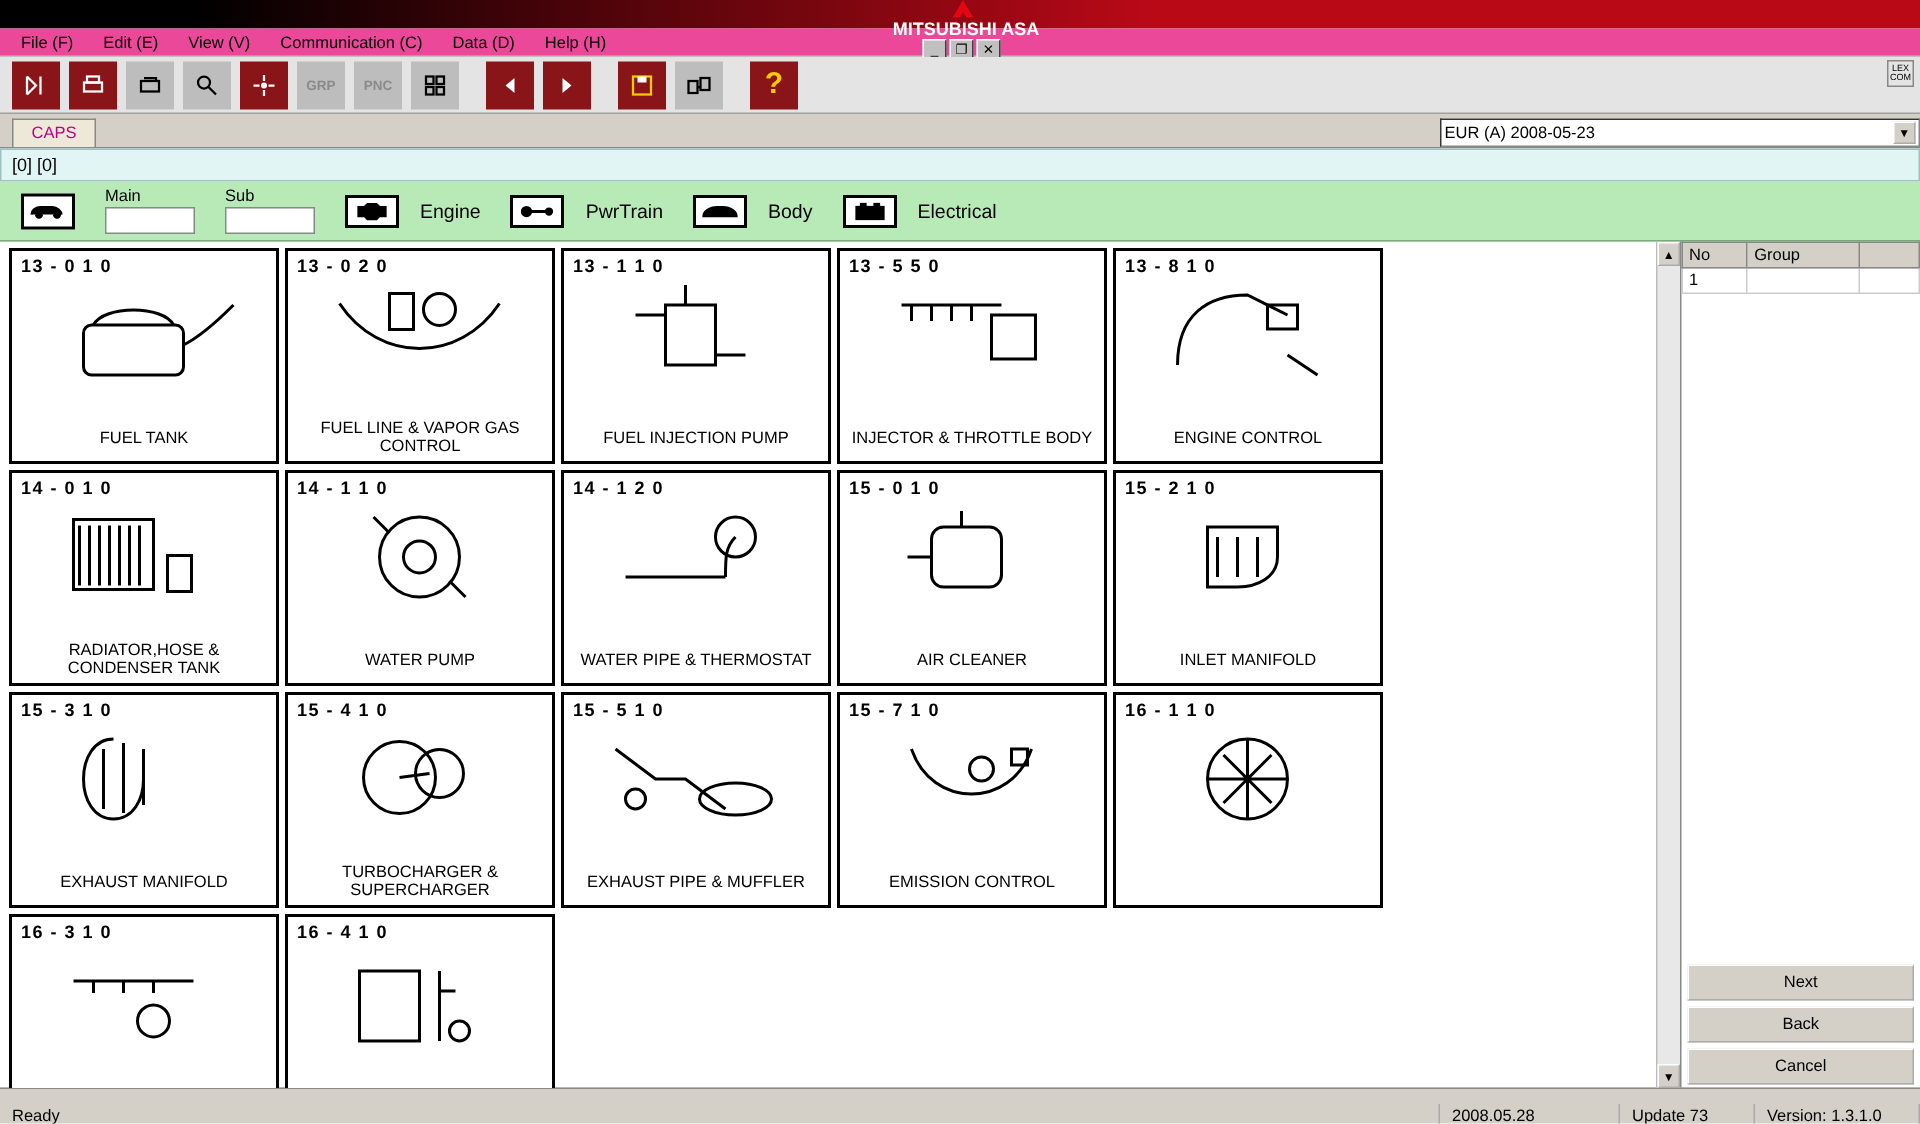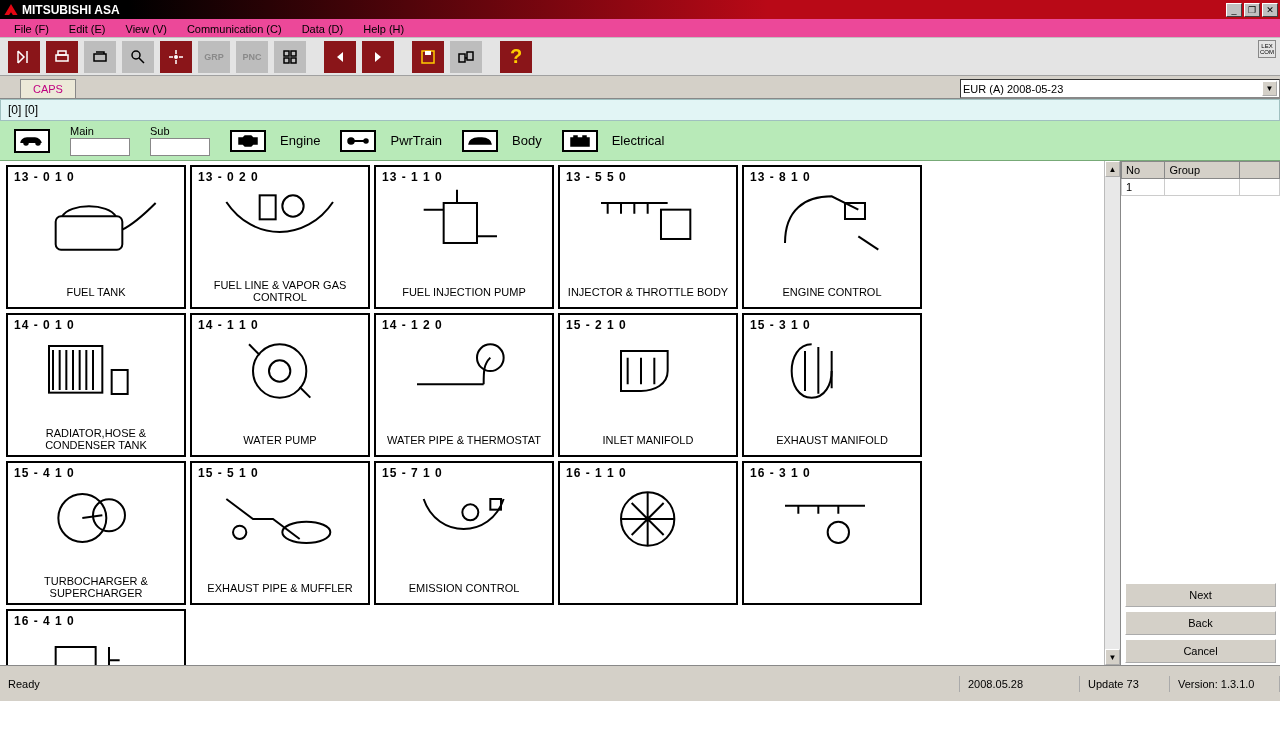--- a/index.html
+++ b/index.html
@@ -1,49 +1,49 @@
 <!DOCTYPE html>
 <html><head>
 <meta charset="utf-8">
 <style>
 * { margin: 0; padding: 0; box-sizing: border-box; font-family: Tahoma, Arial, sans-serif; font-size: 11px; }
 body { background: #fff; overflow: hidden; width: 1280px; height: 749px; }
 
-.titlebar { height: 19px; background: linear-gradient(to right, #000 0%, #000 10%, #b90917 60%, #b90917 100%); display: flex; align-items: center; color: #fff; padding-left: 4px; }
+.titlebar { height: 19px; background: linear-gradient(to right, #000 0%, #000 10%, #b90917 60%, #b90917 100%); display: flex; align-items: center; color: #fff; padding-left: 4px; flex-direction: column; }
 .titlebar .logo { width: 14px; height: 12px; display: inline-flex; align-items: center; }
 .titlebar .title { flex: 1; font-weight: bold; font-size: 12px; padding-left: 4px; }
 .titlebar .winbtns { display: flex; gap: 2px; padding-right: 2px; }
 .titlebar .winbtn { width: 16px; height: 14px; background: #c0c0c0; border: 1px solid #fff; border-right-color:#404040; border-bottom-color:#404040; display:flex; align-items:center; justify-content:center; font-size:9px; color:#000; font-family: "Arial", sans-serif; }
 
 .menubar { height: 19px; background: #ec4899; border-bottom: 1px solid #c0c0c0; display: flex; align-items: flex-end; padding-left: 4px; }
 .menubar span { padding: 2px 10px; cursor: default; }
 
 .toolbar { height: 38px; background: #e4e4e4; border-bottom: 1px solid #a0a0a0; display:flex; align-items:center; padding: 3px 8px; gap: 6px; position: relative; }
 .tbtn { width: 32px; height: 32px; display:flex; align-items:center; justify-content:center; border:1px solid transparent; }
 .tbtn.on { background:#8a1519; color:#fff; }
 .tbtn.off { background:#bdbdbd; color:#8a8a8a; }
 .lexcom { position:absolute; right:4px; top:2px; width:18px; height:18px; border:1px solid #888; font-size:6px; display:flex; align-items:center; justify-content:center; line-height:6px; text-align:center; }
 
-.tabbar { height: 23px; background:#d4d0c8; border-bottom:1px solid #888; display:flex; align-items:flex-end; padding-left:20px; }
+.tabbar { height: 23px; background:#d4d0c8; border-bottom:1px solid #888; display:flex; align-items:flex-end; padding-left:8px; }
 .tabbar .tab { background:#ece9d8; border:1px solid #888; border-bottom:none; padding:3px 12px; color:#c00080; font-size:11px; }
 .tabbar .combo { margin-left:auto; width:320px; height:19px; background:#fff; border:1px inset #888; display:flex; align-items:center; padding:0 2px; font-size:11px; }
 .tabbar .combo .arrow { margin-left:auto; width:15px; height:15px; background:#d4d0c8; border:1px outset #fff; display:flex; align-items:center; justify-content:center; font-size:8px; }
 
 .infoline { height: 22px; background:#e2f5f5; border:1px solid #a0c0c0; padding:3px 7px; font-size:12px; }
 
 .filterbar { height: 40px; background:#b8eab8; border-bottom:1px solid #7a7; display:flex; align-items:center; padding:4px 14px; gap:20px; }
 .filterbar .icon-box { width:36px; height:24px; background:#fff; border:2px solid #000; display:flex; align-items:center; justify-content:center; }
 .filterbar .fld { display:flex; flex-direction:column; gap:1px; }
 .filterbar .fld label { font-size:11px; }
 .filterbar .fld input { width:60px; height:18px; border:1px solid #888; background:#fff; }
 .filterbar .cat { display:flex; align-items:center; gap:14px; }
 .filterbar .cat .icon-box { width:36px; height:22px; }
 .filterbar .catlabel { font-size:13px; color:#000; }
 
-.content { display:flex; height: 504px; }
+.content { display:flex; height: 564px; }
 .grid-area { flex:1; overflow:auto; padding:4px 6px; position:relative; }
 .grid-scroll { position:absolute; right:0; top:0; bottom:0; width:16px; background:#e8e8e8; border-left:1px solid #bbb; }
 .grid-scroll .up,.grid-scroll .down { height:16px; background:#d4d0c8; border:1px outset #fff; display:flex; align-items:center; justify-content:center; font-size:8px; }
 .grid-scroll .down { position:absolute; bottom:0; left:0; right:0; }
 
 .parts-grid { display:grid; grid-template-columns: repeat(5, 180px); grid-auto-rows: 144px; gap:4px; }
 .part { border:2px solid #000; display:flex; flex-direction:column; position:relative; background:#fff; }
 .part .code { position:absolute; top:3px; left:6px; font-size:12px; font-weight:bold; letter-spacing:1px; }
 .part .img { flex:1; display:flex; align-items:center; justify-content:center; }
 .part .img svg { max-width:90%; max-height:80px; }
@@ -301,20 +301,30 @@
         <div class="part">
           <div class="code">14 - 1 2 0</div>
           <div class="img">
             <svg viewBox="0 0 100 60">
               <path d="M15 40h50"></path>
               <circle cx="70" cy="20" r="10"></circle>
               <path d="M65 40c0-10 0-15 5-20"></path>
             </svg>
           </div>
           <div class="label">WATER PIPE &amp; THERMOSTAT</div>
+        </div>
+        <div class="part">
+          <div class="code">15 - 0 1 0</div>
+          <div class="img">
+            <svg viewBox="0 0 100 60">
+              <rect x="30" y="15" width="35" height="30" rx="6"></rect>
+              <path d="M45 15v-8M30 30h-12"></path>
+            </svg>
+          </div>
+          <div class="label">AIR CLEANER</div>
         </div>
         <div class="part">
           <div class="code">15 - 2 1 0</div>
           <div class="img">
             <svg viewBox="0 0 100 60">
               <path d="M30 15h35v15c0 10-10 15-20 15h-15z"></path>
               <path d="M35 20v20M45 20v20M55 20v20"></path>
             </svg>
           </div>
           <div class="label">INLET MANIFOLD</div>

